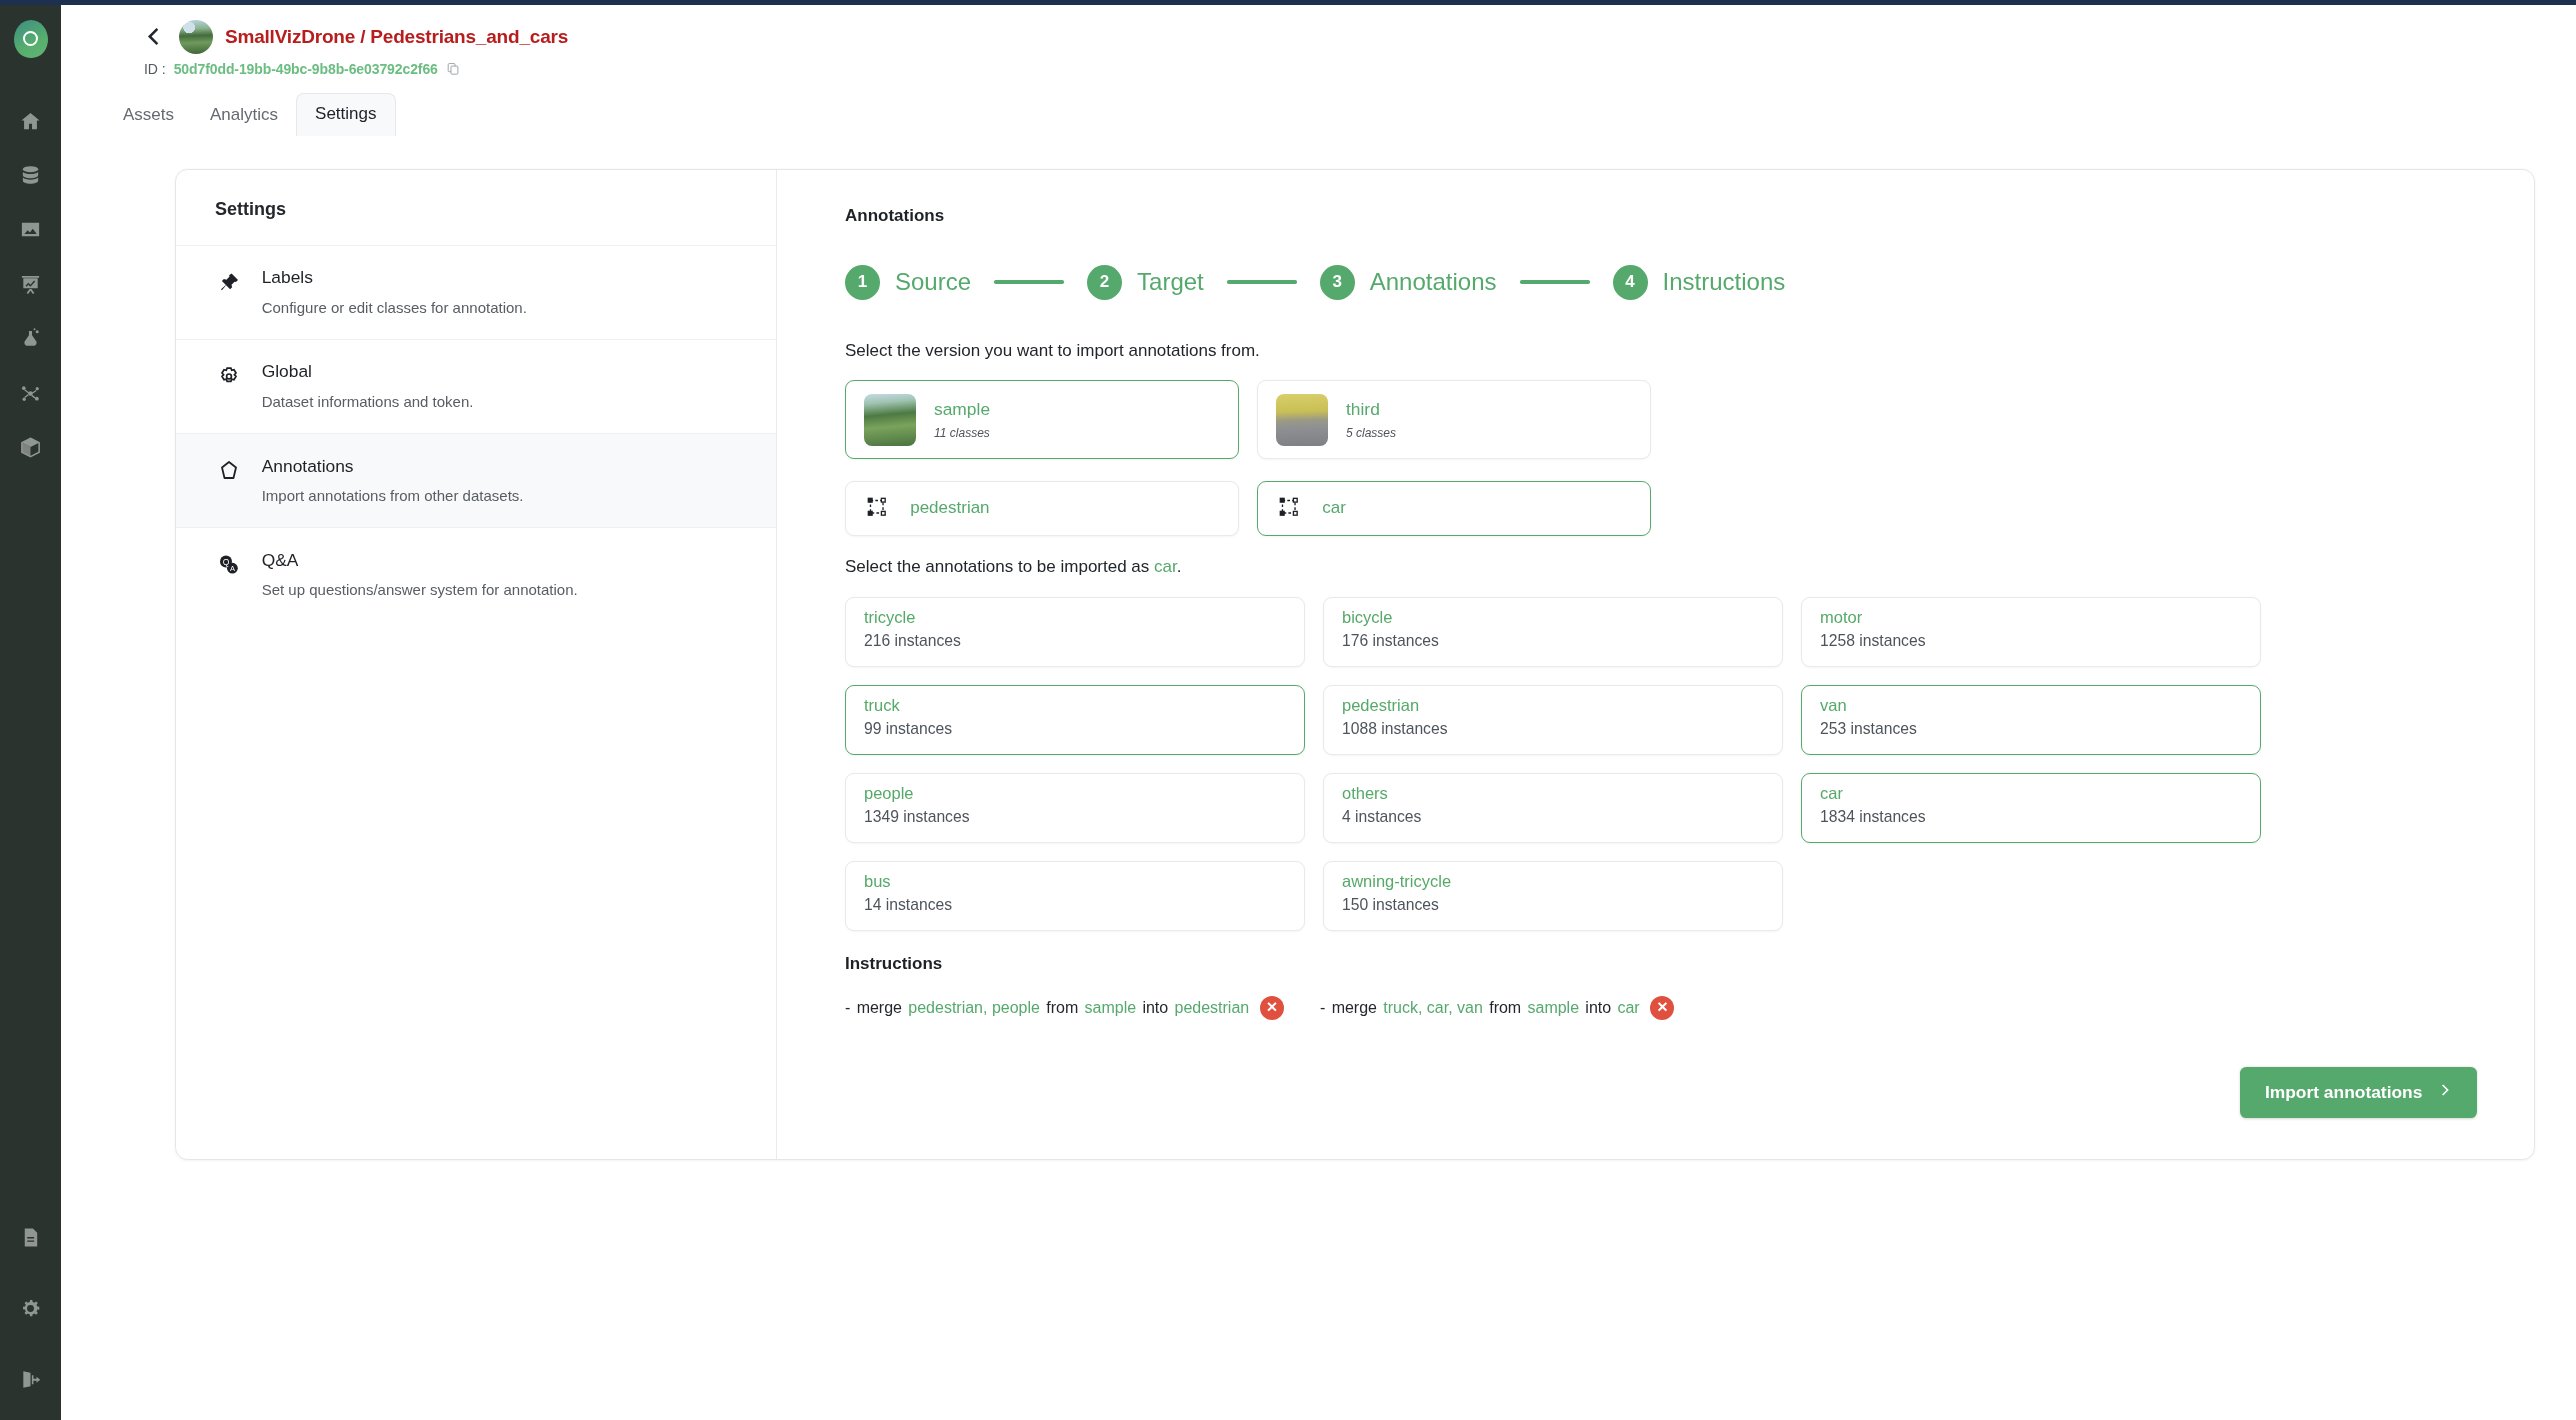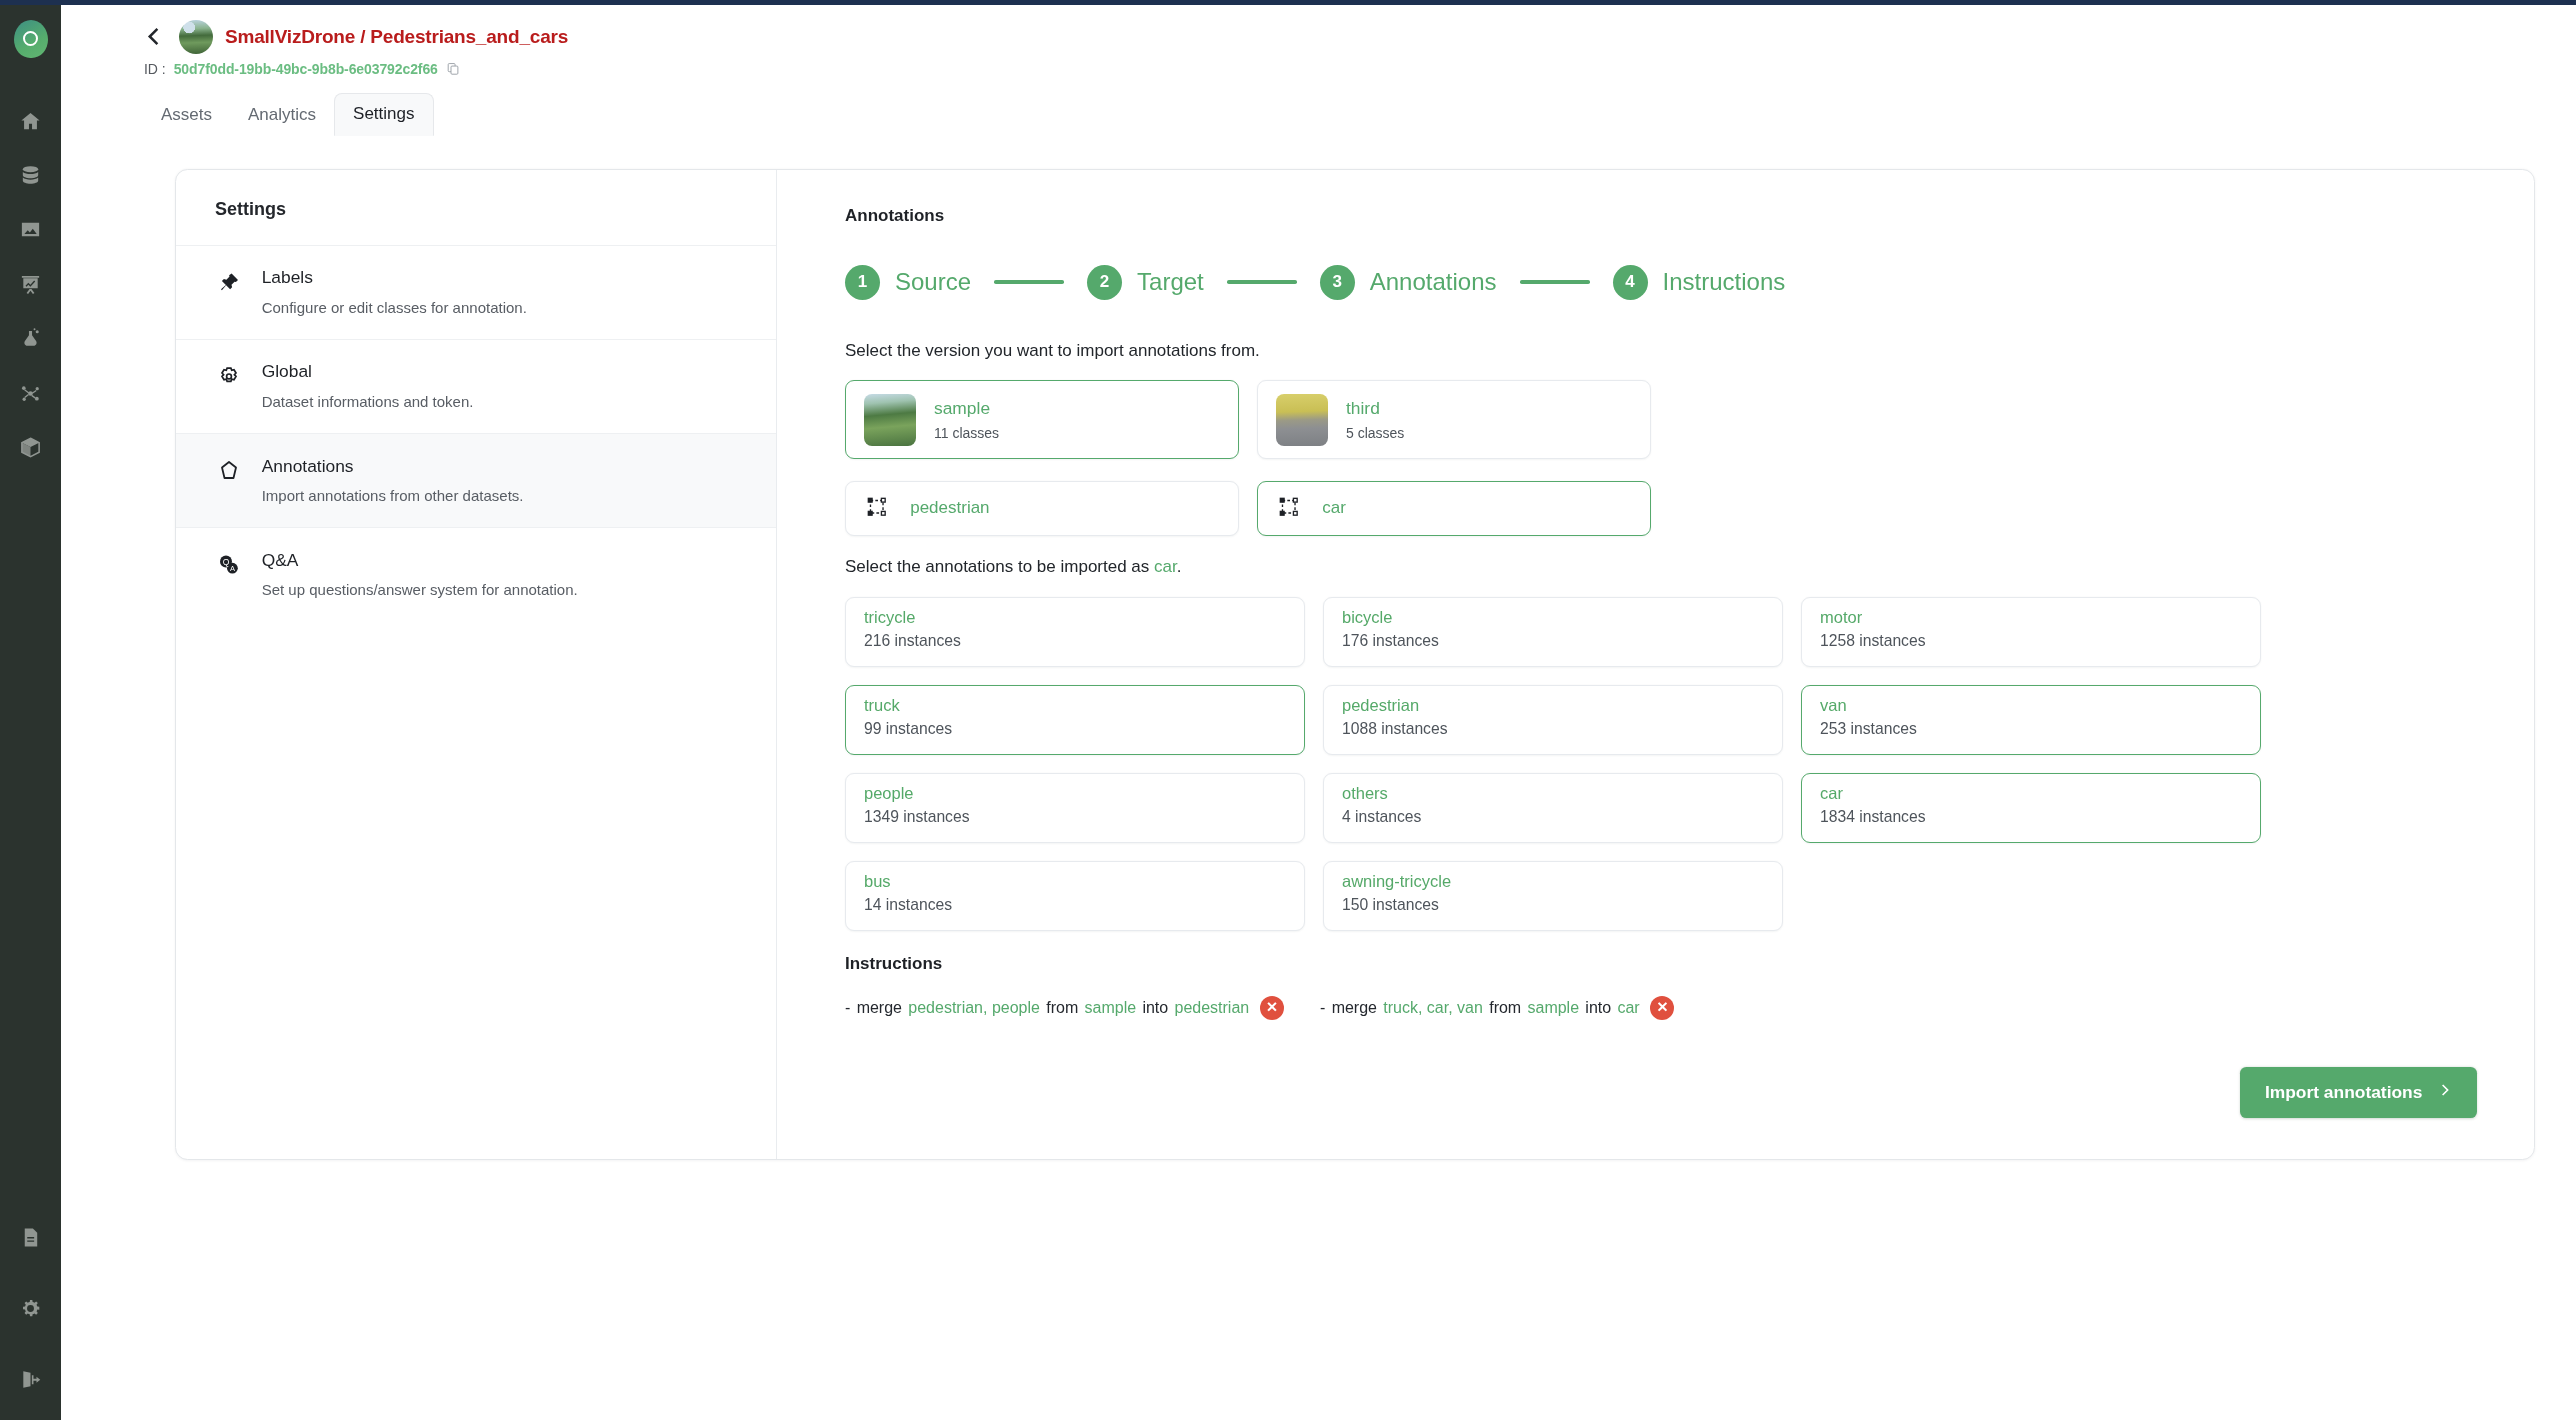--- a/index.html
+++ b/index.html
@@ -60,21 +60,21 @@
     background-size: cover; flex: none;
   }
   .proj-title { font-size: 19px; font-weight: bold; color: #b91c1c; letter-spacing: -0.2px; white-space: nowrap; }
   .id-row { display: flex; align-items: center; gap: 8px; margin: 7.2px 0 0 0.9px; }
   .id-label { font-size: 14px; color: #55595f; }
   .id-value { font-size: 14px; font-weight: bold; color: #6bbd82; letter-spacing: -0.1px; }
   .copy-icon { cursor: pointer; display: flex; }
   .copy-icon svg { width: 15px; height: 17px; stroke: #9aa0a6; stroke-width: 1.5; fill: none; }
 
   
-  .tabs { display: flex; align-items: flex-end; margin: 14.3px 0 0 0; padding-left: 82px; position: relative; }
+  .tabs { display: flex; align-items: flex-end; margin: 14.3px 0 0 0; padding-left: 44px; position: relative; }
   .tab {
     font-size: 17px; color: #646a72; padding: 9.8px 18px 10.7px 18px;
     cursor: pointer; border-radius: 8px 8px 0 0; position: relative; top: 0.9px;
   }
   .tab.active { color: #1d2026; background: #f8f9fa; border: 0.9px solid #e6e8eb; border-bottom-color: #f8f9fa; }
   .tabs-underline { position: absolute; left: 0; right: 0; bottom: 0; height: 0.9px; background: #e6e8eb; z-index: -1; }
 
   
   .panel-wrap { padding: 34px 41px 0 114px; }
   .panel {
@@ -130,21 +130,21 @@
   .vthumb { width: 52px; height: 52px; border-radius: 8px; flex: none; }
   .vthumb.sample {
     background:
       linear-gradient(175deg, #c6dbe6 0%, #9fc3b0 18%, #4d7a43 40%, #7aa35c 62%, #4a7340 100%);
   }
   .vthumb.third {
     background:
       linear-gradient(178deg, #d8cf6b 0%, #c9bf55 34%, #9b9a86 50%, #8d8f92 66%, #7d8084 100%);
   }
   .vname { font-size: 17.4px; color: #55a96c; margin-bottom: 6.3px; }
-  .vcount { font-size: 14px; color: #4e545b; }
+  .vcount { font-size: 12px; color: #4e545b; font-style: italic; }
 
   
   .tcard { width: 394px; height: 55px; display: flex; align-items: center; gap: 23px; padding: 0 19.7px; }
   .tcard svg { width: 21.5px; height: 21.5px; flex: none; }
   .tname { font-size: 17px; color: #55a96c; }
 
   
   .grid { display: flex; flex-wrap: wrap; gap: 18px; width: 1646px; margin-bottom: 23px; }
   .acard { width: 460px; height: 70px; padding: 9.8px 18px 0 18px; }
   .aname { font-size: 16.5px; color: #55a969; margin-bottom: 5.4px; }

